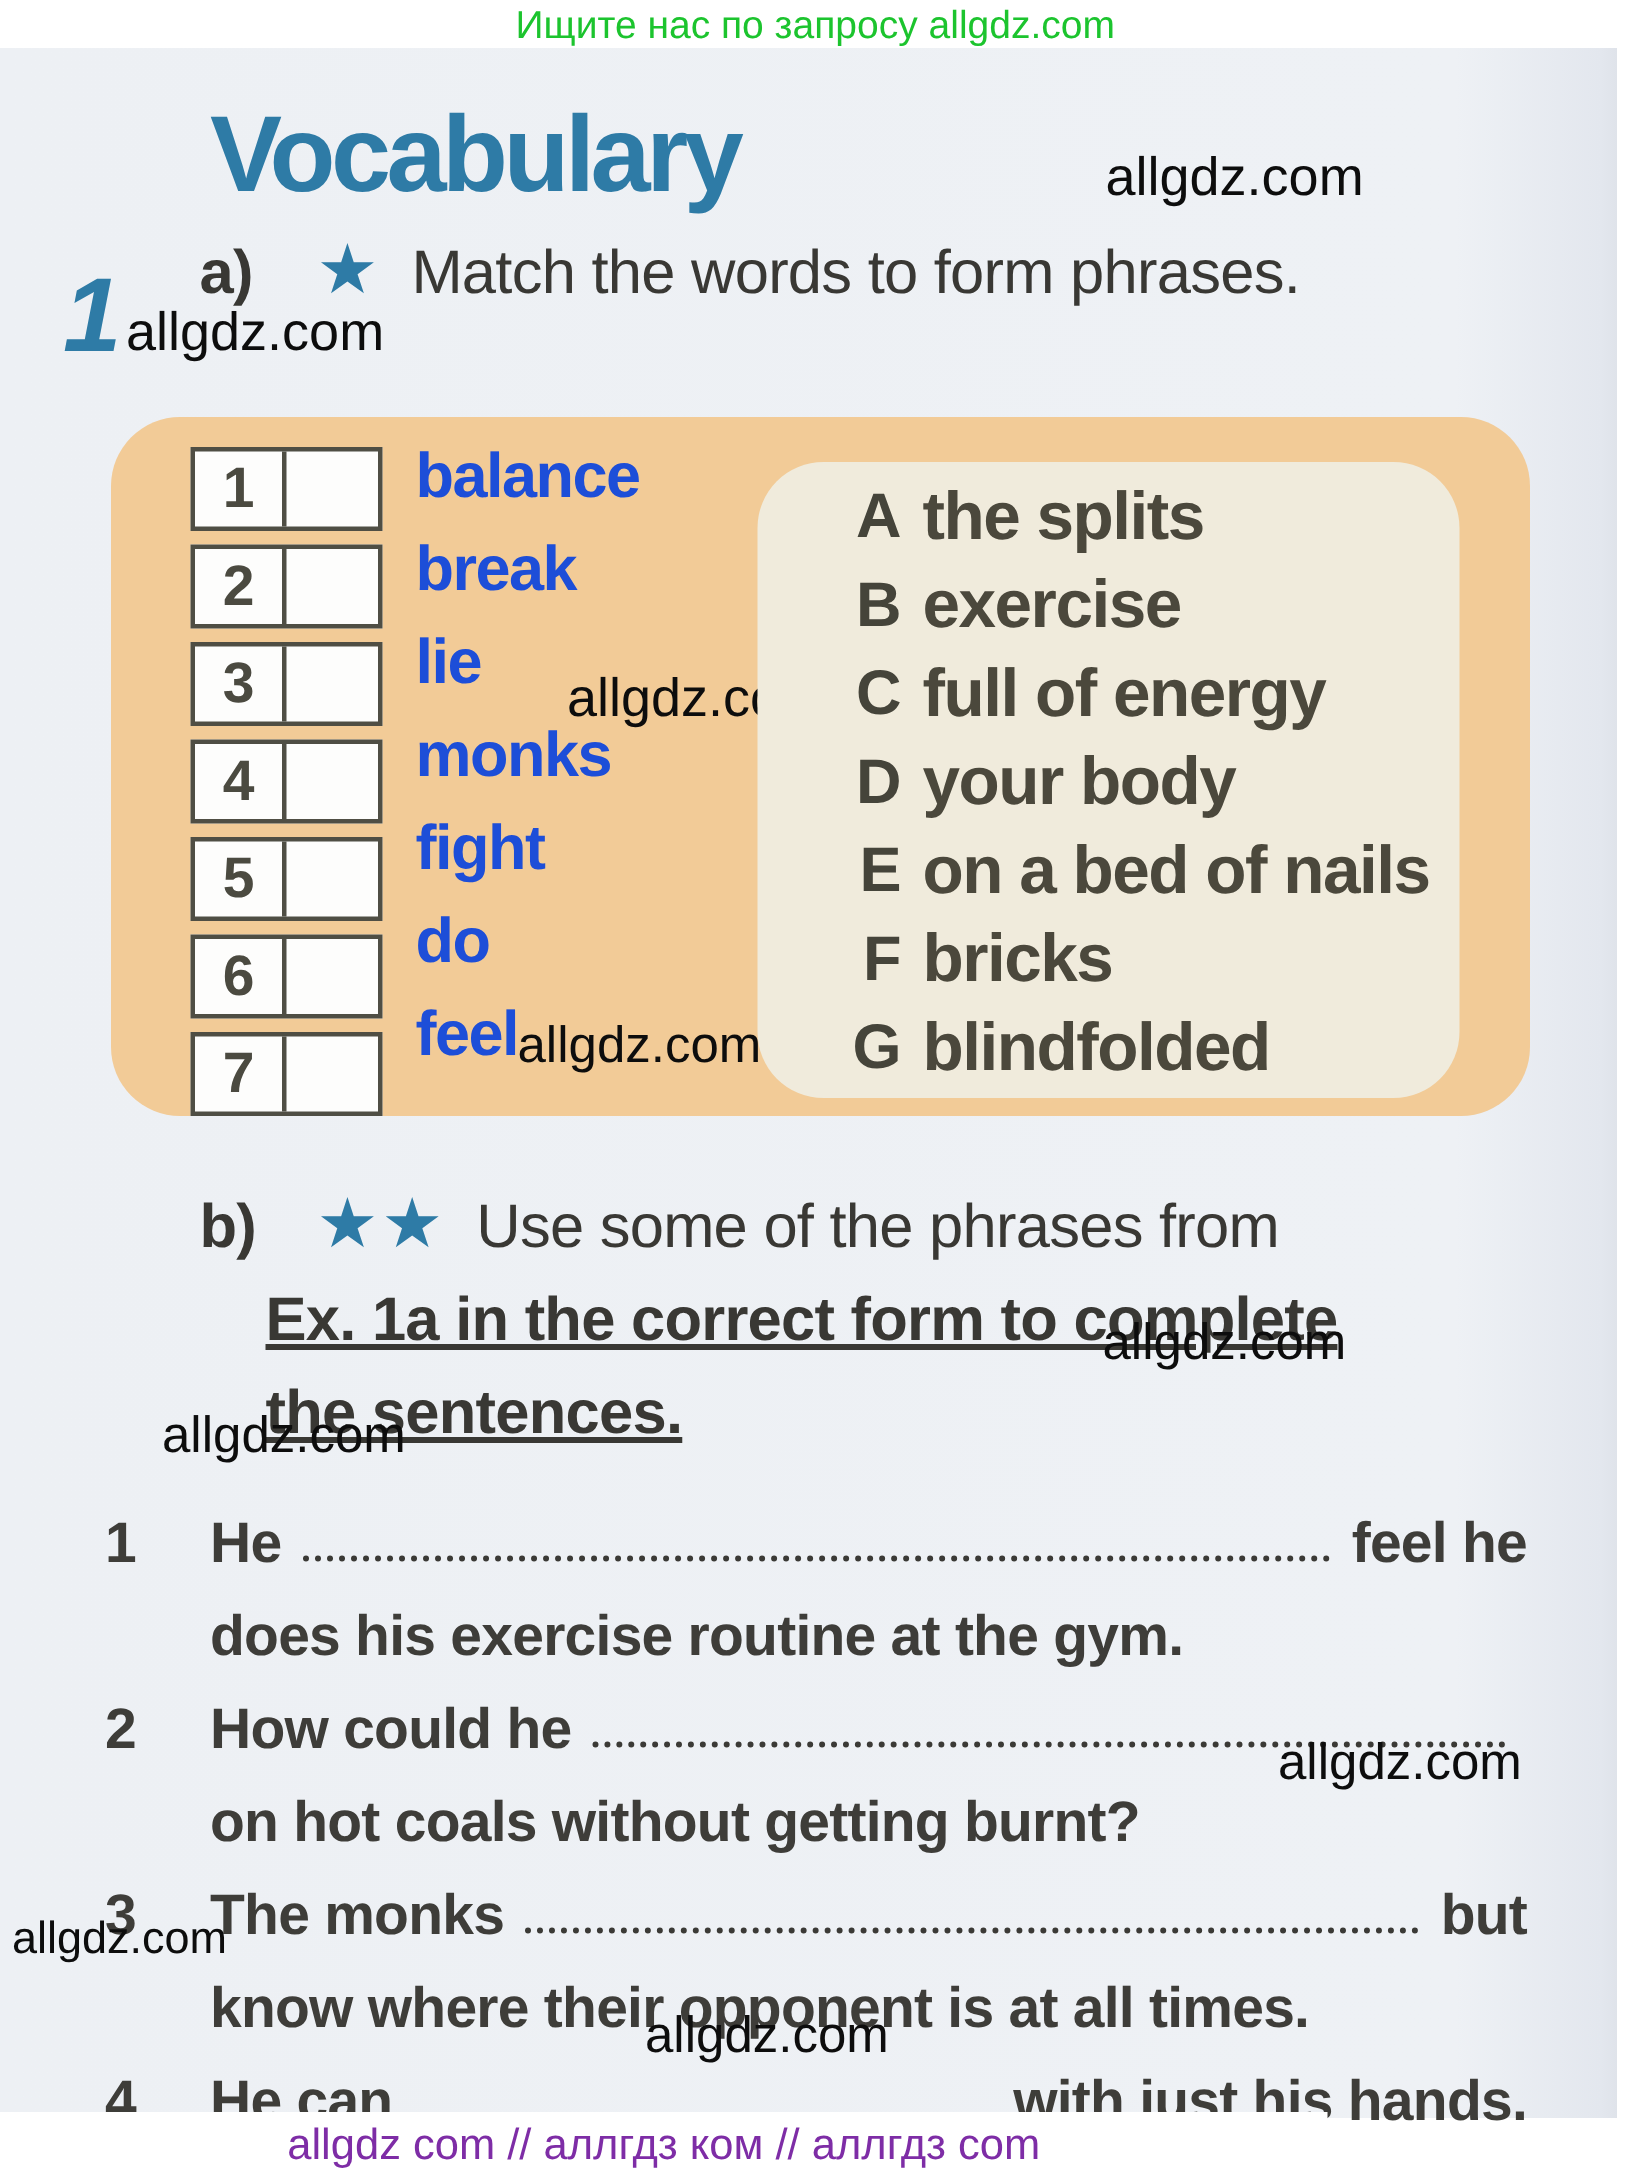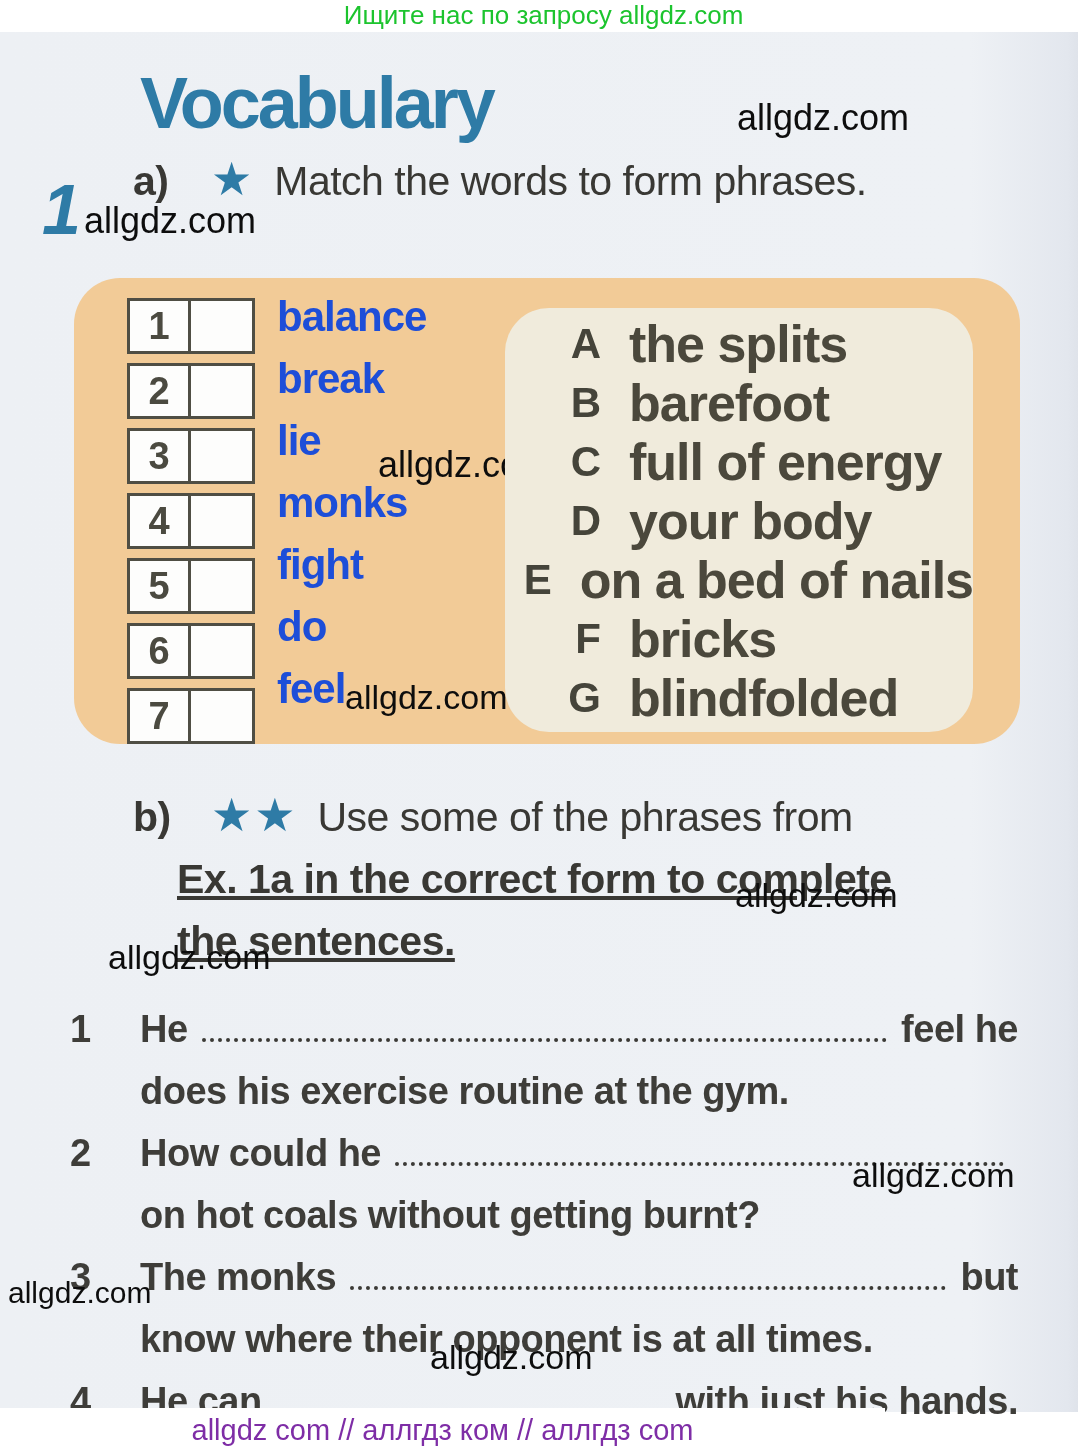--- a/index.html
+++ b/index.html
@@ -3,21 +3,21 @@
 <meta charset="utf-8">
 <style>
   html,body{margin:0;padding:0;}
   body{
     width:1087px;height:1453px;position:relative;overflow:hidden;
     background:#ffffff;
     font-family:"Liberation Sans", sans-serif;
   }
   .banner{
     position:absolute;left:0;top:0;width:1087px;height:32px;
-    display:flex;align-items:flex-start;justify-content:center;
+    display:flex;align-items:center;justify-content:center;
     background:#ffffff;
   }
   .banner span{color:#1cc42e;font-size:26px;letter-spacing:0;}
   .scan{
     position:absolute;left:0;top:32px;width:1078px;height:1380px;
     background:linear-gradient(90deg,#edf0f4 0%,#eef1f5 90%,#e3e7ee 99%,#dfe3ea 100%);
   }
   .title{
     position:absolute;left:140px;top:30px;margin:0;
     font-size:72px;font-weight:bold;color:#2e7ba6;
@@ -64,21 +64,21 @@
   }
   .creambox{
     position:absolute;left:431px;top:30px;width:468px;height:424px;
     background:#f0ebdc;border-radius:44px;padding-top:6px;box-sizing:border-box;
   }
   .optrow{height:59px;display:flex;align-items:center;}
   .optrow .letter{
     width:96px;text-align:right;font-size:42px;font-weight:bold;color:#45443a;
   }
   .optrow .phrase{
-    margin-left:28px;font-size:52px;font-weight:600;color:#4b483c;letter-spacing:-1px;white-space:nowrap;
+    margin-left:14px;font-size:45px;font-weight:600;color:#4b483c;letter-spacing:-1px;white-space:nowrap;
   }
   
   .sentences{position:absolute;left:70px;top:966px;width:948px;}
   .s-row{display:flex;align-items:baseline;line-height:62px;height:62px;
     font-size:38px;font-weight:bold;color:#3e3d39;letter-spacing:-0.5px;}
   .s-num{width:70px;flex:0 0 70px;}
   .s-pre,.s-post{white-space:nowrap;}
   .blank{flex:1;border-bottom:4px dotted #3b3a36;margin:0 14px;}
   .s-row2{padding-left:70px;line-height:62px;height:62px;
     font-size:38px;font-weight:bold;color:#3e3d39;letter-spacing:-0.5px;white-space:nowrap;}
@@ -157,21 +157,21 @@
     <span class="wm" style="left:304px;top:166px;">allgdz.com</span>
     <span class="wm mid" style="left:271px;top:400px;">allgdz.com</span>
 
     <div class="creambox">
       <div class="optrow">
         <span class="letter">A</span>
         <span class="phrase">the splits</span>
       </div>
       <div class="optrow">
         <span class="letter">B</span>
-        <span class="phrase">barefoot</span>
+        <span class="phrase">exercise</span>
       </div>
       <div class="optrow">
         <span class="letter">C</span>
         <span class="phrase">full of energy</span>
       </div>
       <div class="optrow">
         <span class="letter">D</span>
         <span class="phrase">your body</span>
       </div>
       <div class="optrow">

